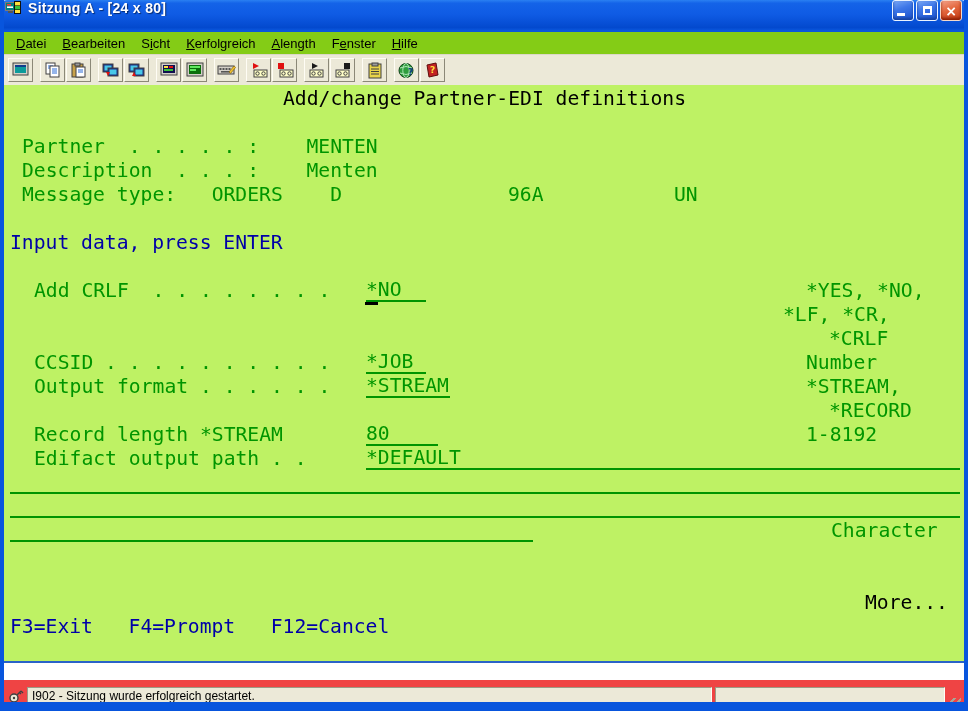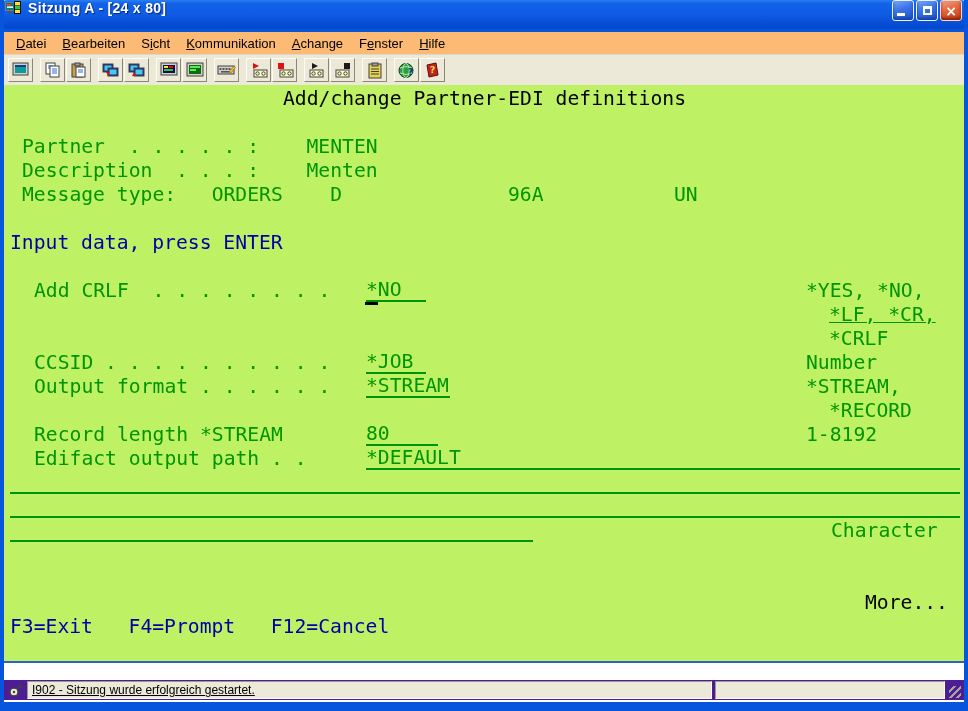--- a/index.html
+++ b/index.html
@@ -27,21 +27,21 @@
     display:flex; align-items:center; justify-content:center; position:relative;
     background:linear-gradient(160deg,#7aa7f4 0%,#3e77e8 40%,#1f56cf 90%);
     box-shadow:inset 0 -2px 3px #16409c;
   }
   .wbtn.close{ background:linear-gradient(160deg,#f3a189 0%,#e3663c 45%,#c33a16 95%); border-color:#f6d9c9; box-shadow:inset 0 -2px 3px #8c1f05;}
   .glyph-min{ position:absolute; left:4px; bottom:4px; width:8px; height:3px; background:#fff; }
   .glyph-max{ width:9px; height:9px; border:2px solid #fff; border-top-width:3px; }
   .glyph-close{ color:#fff; font-weight:bold; font-size:14px; line-height:1; font-family:"DejaVu Sans",sans-serif; }
   
   .menubar{
-    height:23px; background:#fdba74; display:flex; align-items:center;
+    height:23px; background:#84cc16; display:flex; align-items:center;
     padding-left:4px; border-bottom:1px solid #dcd8c8; font-size:13px; color:#000;
   }
   .menu-item{ padding:3px 8px; white-space:nowrap; }
   .menu-item u{ text-decoration:underline; }
   
   .toolbar{ height:30px; background:#ece9d8; display:flex; align-items:center; padding-left:4px; }
   .tbtn{
     width:25px; height:24px; background:#ece9d8; margin-right:1px;
     border:1px solid; border-color:#fffdf5 #8b8877 #8b8877 #fffdf5;
     display:flex; align-items:center; justify-content:center;
@@ -55,22 +55,22 @@
   .c-blue{ color:#0000a8; font-weight:500; }
   .c-black{ color:#000; }
   .fld{
     position:absolute; white-space:pre; font-size:19.7px; line-height:22px; height:23px;
     color:#009500; border-bottom:2px solid #009500;
   }
   .cursor{ position:absolute; width:13px; height:3px; background:#000; }
   
   .gapstrip{ height:19px; background:#fff; border-top:2px solid #2a63c8; }
   .statusbar{
-    height:20px; background:#4c1d95; display:flex; align-items:center; padding:0 3px;
-    font-size:12px; color:#000;text-decoration:underline;
+    height:32px; background:#ef4444; display:flex; align-items:center; padding:0 3px;
+    font-size:12px; color:#000;
   }
   .status-icon{ width:16px; height:16px; margin:0 3px 0 1px; flex:none; }
   .spanel{
     height:18px; border:1px solid; border-color:#9d9a85 #fffef6 #fffef6 #9d9a85;
     display:flex; align-items:center; padding:0 4px; background:#ece9d8; overflow:hidden; white-space:nowrap;
   }
   .spanel.msg{ flex:1; margin-right:3px; }
   .spanel.extra{ width:230px; margin-right:4px; }
   .grip{
     width:12px; height:12px; align-self:flex-end; margin-bottom:2px;
@@ -105,22 +105,22 @@
       <div class="wbtn close">
           <span class="glyph-close">×</span>
         </div>
     </div>
   </div>
 
   <div class="menubar">
     <div class="menu-item"><span></span><u>D</u><span>atei</span></div>
     <div class="menu-item"><span></span><u>B</u><span>earbeiten</span></div>
     <div class="menu-item"><span>S</span><u>i</u><span>cht</span></div>
-    <div class="menu-item"><span></span><u>K</u><span>ommunikation</span></div>
-    <div class="menu-item"><span></span><u>A</u><span>change</span></div>
+    <div class="menu-item"><span></span><u>K</u><span>erfolgreich</span></div>
+    <div class="menu-item"><span></span><u>A</u><span>length</span></div>
     <div class="menu-item"><span>F</span><u>e</u><span>nster</span></div>
     <div class="menu-item"><span></span><u>H</u><span>ilfe</span></div>
   </div>
 
   <div class="toolbar">
     <div class="tbtn">
       <svg width="18" height="16" viewBox="0 0 18 16">
           <rect x="1" y="1" width="15" height="12" fill="#d4d0c8" stroke="#404040"></rect>
           <rect x="3" y="3" width="11" height="8" fill="#0c9b9b"></rect>
           <rect x="3" y="3" width="11" height="2" fill="#123d8c"></rect>
@@ -259,21 +259,21 @@
   </div>
 
   <div class="screen">
     <span class="seg c-black" style="top:2px;   left:279px;">Add/change Partner-EDI definitions</span>
     <span class="seg c-green" style="top:74px;  left:18px;">Description  . . . :    Menten</span>
     <span class="seg c-green" style="top:50px;  left:18px;">Partner  . . . . . :    MENTEN</span>
     <span class="seg c-green" style="top:98px;  left:18px;">Message type:   ORDERS    D              96A           UN</span>
     <span class="seg c-green" style="top:194px; left:30px;">Add CRLF  . . . . . . . .</span>
     <span class="seg c-blue" style="top:146px; left:6px;">Input data, press ENTER</span>
     <span class="seg c-green" style="top:194px; left:802px;">*YES, *NO,</span>
-    <span class="seg c-green" style="top:218px; left:825px;text-decoration:underline;">*LF, *CR,</span>
+    <span class="seg c-green" style="top:218px; left:779px;">*LF, *CR,</span>
     <span class="seg c-green" style="top:242px; left:825px;">*CRLF</span>
     <span class="seg c-green" style="top:266px; left:30px;">CCSID . . . . . . . . . .</span>
     <span class="seg c-green" style="top:266px; left:802px;">Number</span>
     <span class="seg c-green" style="top:290px; left:30px;">Output format . . . . . .</span>
     <span class="seg c-green" style="top:290px; left:802px;">*STREAM,</span>
     <span class="seg c-green" style="top:314px; left:825px;">*RECORD</span>
     <span class="seg c-green" style="top:338px; left:30px;">Record length *STREAM</span>
     <span class="seg c-green" style="top:338px; left:802px;">1-8192</span>
     <span class="seg c-green" style="top:362px; left:30px;">Edifact output path . .</span>
     <span class="seg c-green" style="top:434px; left:802px;margin-left:25px;">Character</span>

